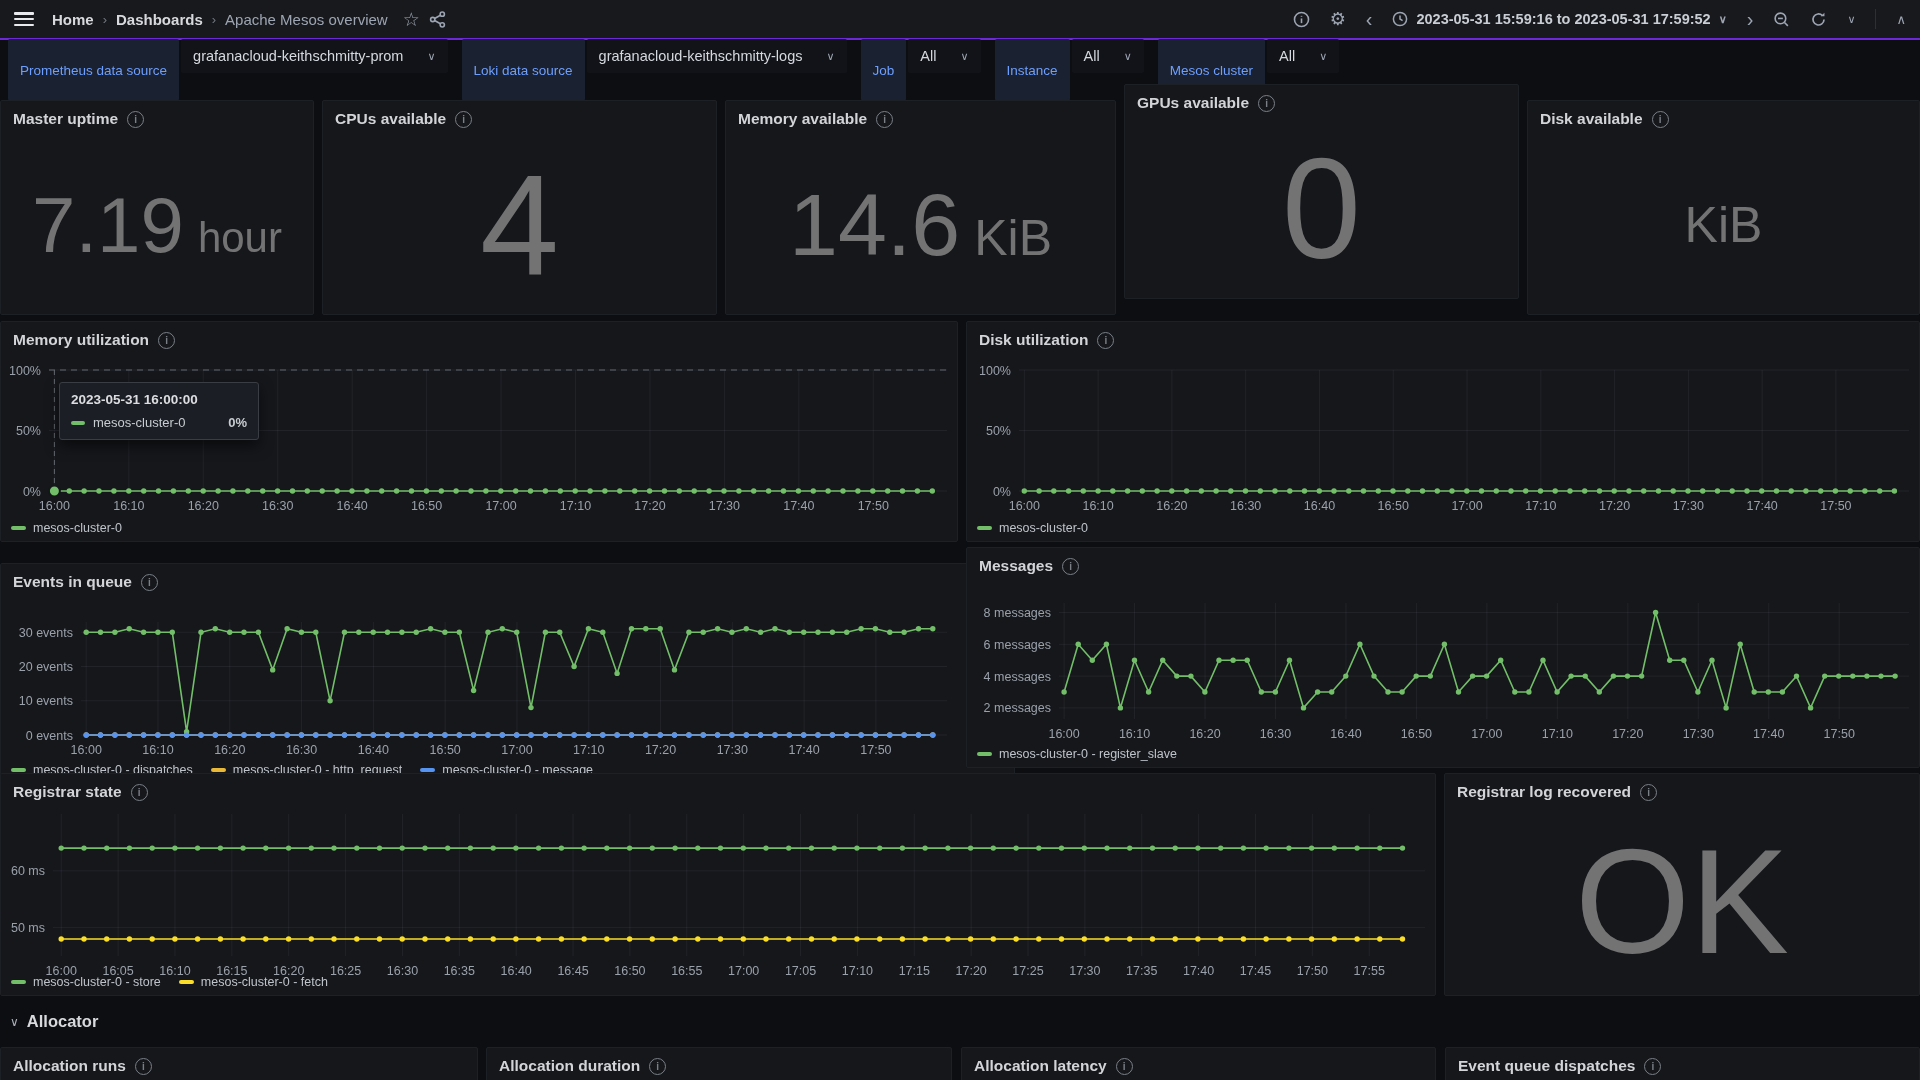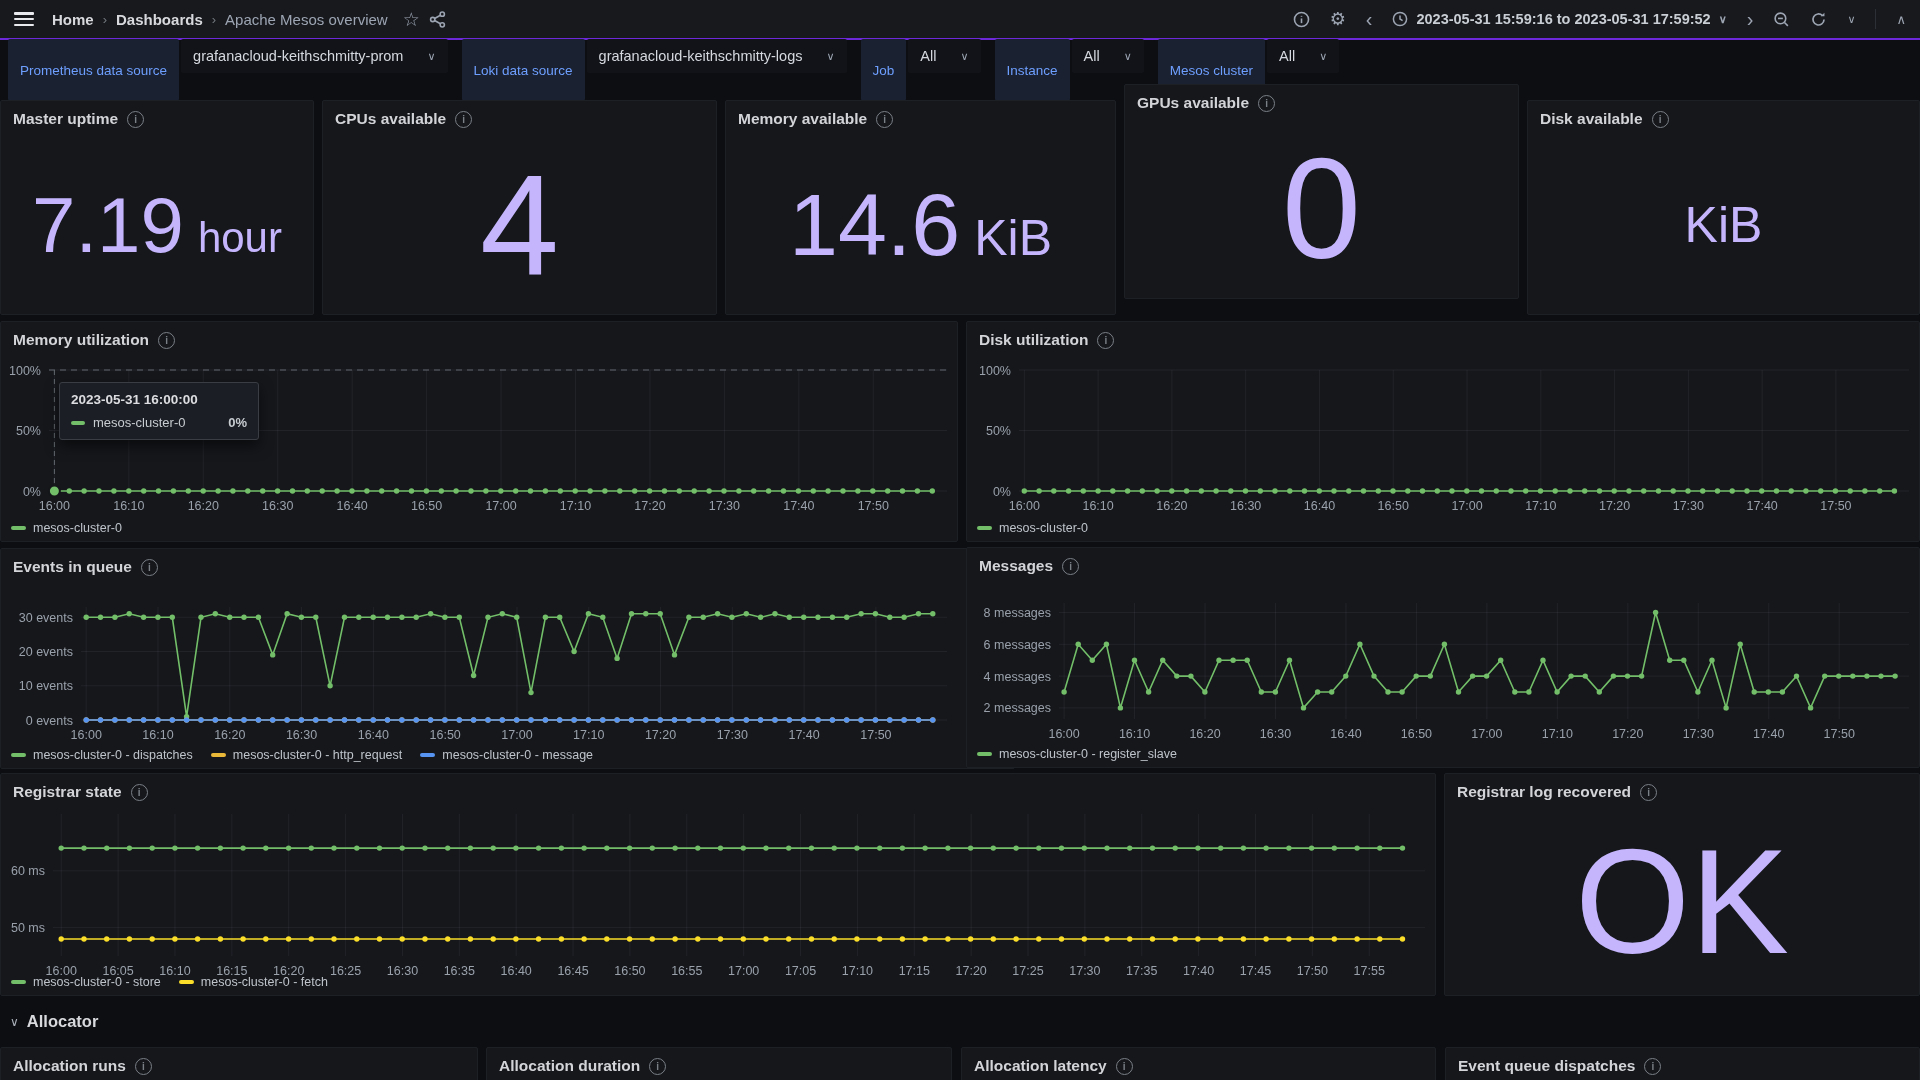--- a/index.html
+++ b/index.html
@@ -29,21 +29,21 @@
   .var-value{background:#111318;color:#d5d8de;font-size:14.5px;display:flex;align-items:center;gap:24px;
              padding:0 12px;height:34px;border-radius:2px;cursor:pointer;}
   
   .panel{position:absolute;background:#15171b;border:1px solid #1d2025;border-radius:2px;box-sizing:border-box;}
   .panel-head{display:flex;align-items:center;gap:9px;padding:9px 12px 0 12px;}
   .panel-title{font-size:15.5px;font-weight:600;color:#d3d4d8;margin:0;}
   .iico{width:15px;height:15px;border:1.4px solid #7b8087;border-radius:50%;color:#7b8087;font-size:10px;
         display:inline-flex;align-items:center;justify-content:center;font-weight:700;cursor:pointer;flex:0 0 auto;}
   
   .stat-body{position:absolute;left:0;right:0;top:34px;bottom:0;display:flex;align-items:center;justify-content:center;}
-  .stat-val{color:#c4b5fd;font-weight:500;display:flex;align-items:baseline;gap:14px;line-height:1;}
+  .stat-val{color:#737373;font-weight:500;display:flex;align-items:baseline;gap:14px;line-height:1;}
   .sz-md .num{font-size:78px;} .sz-md .unit{font-size:42px;font-weight:500;}
   .sz-lg .num{font-size:88px;} .sz-lg .unit{font-size:50px;font-weight:500;}
   .sz-xl .num{font-size:142px;}
   .sz-ok .num{font-size:148px;}
   
   .chart-host{position:absolute;left:0;top:0;}
   .chart-host svg{display:block;}
   text.tick{fill:#9aa1ab;font-size:12.5px;font-family:"Liberation Sans",sans-serif;}
   .legend{position:absolute;left:10px;bottom:6px;display:flex;gap:18px;flex-wrap:wrap;}
   .legend-item{display:flex;align-items:center;gap:7px;font-size:12.5px;color:#bfc4cb;cursor:pointer;}
@@ -441,21 +441,21 @@
         </svg>
       </div>
     <div class="legend">
         <span class="legend-item">
           <span class="sw" style="background: rgb(115, 191, 105);"></span>
           <span>mesos-cluster-0</span>
         </span>
       </div>
   </section>
 
-  <section class="panel" style="left:0;top:548px;width:1015px;height:221px;">
+  <section class="panel" style="left:0;top:563px;width:1015px;height:221px;">
     <div class="panel-head">
         <h2 class="panel-title">Events in queue</h2>
         <span class="iico">i</span>
       </div>
     <div class="chart-host">
         <svg viewBox="0 0 956 219" width="956" height="219">
           <line x1="85.196" y1="58" x2="85.196" y2="171" stroke="rgba(204,204,220,0.07)"></line>
           <text x="85.196" y="190" text-anchor="middle" class="tick">16:00</text>
           <line x1="156.9874" y1="58" x2="156.9874" y2="171" stroke="rgba(204,204,220,0.07)"></line>
           <text x="156.9874" y="190" text-anchor="middle" class="tick">16:10</text>

